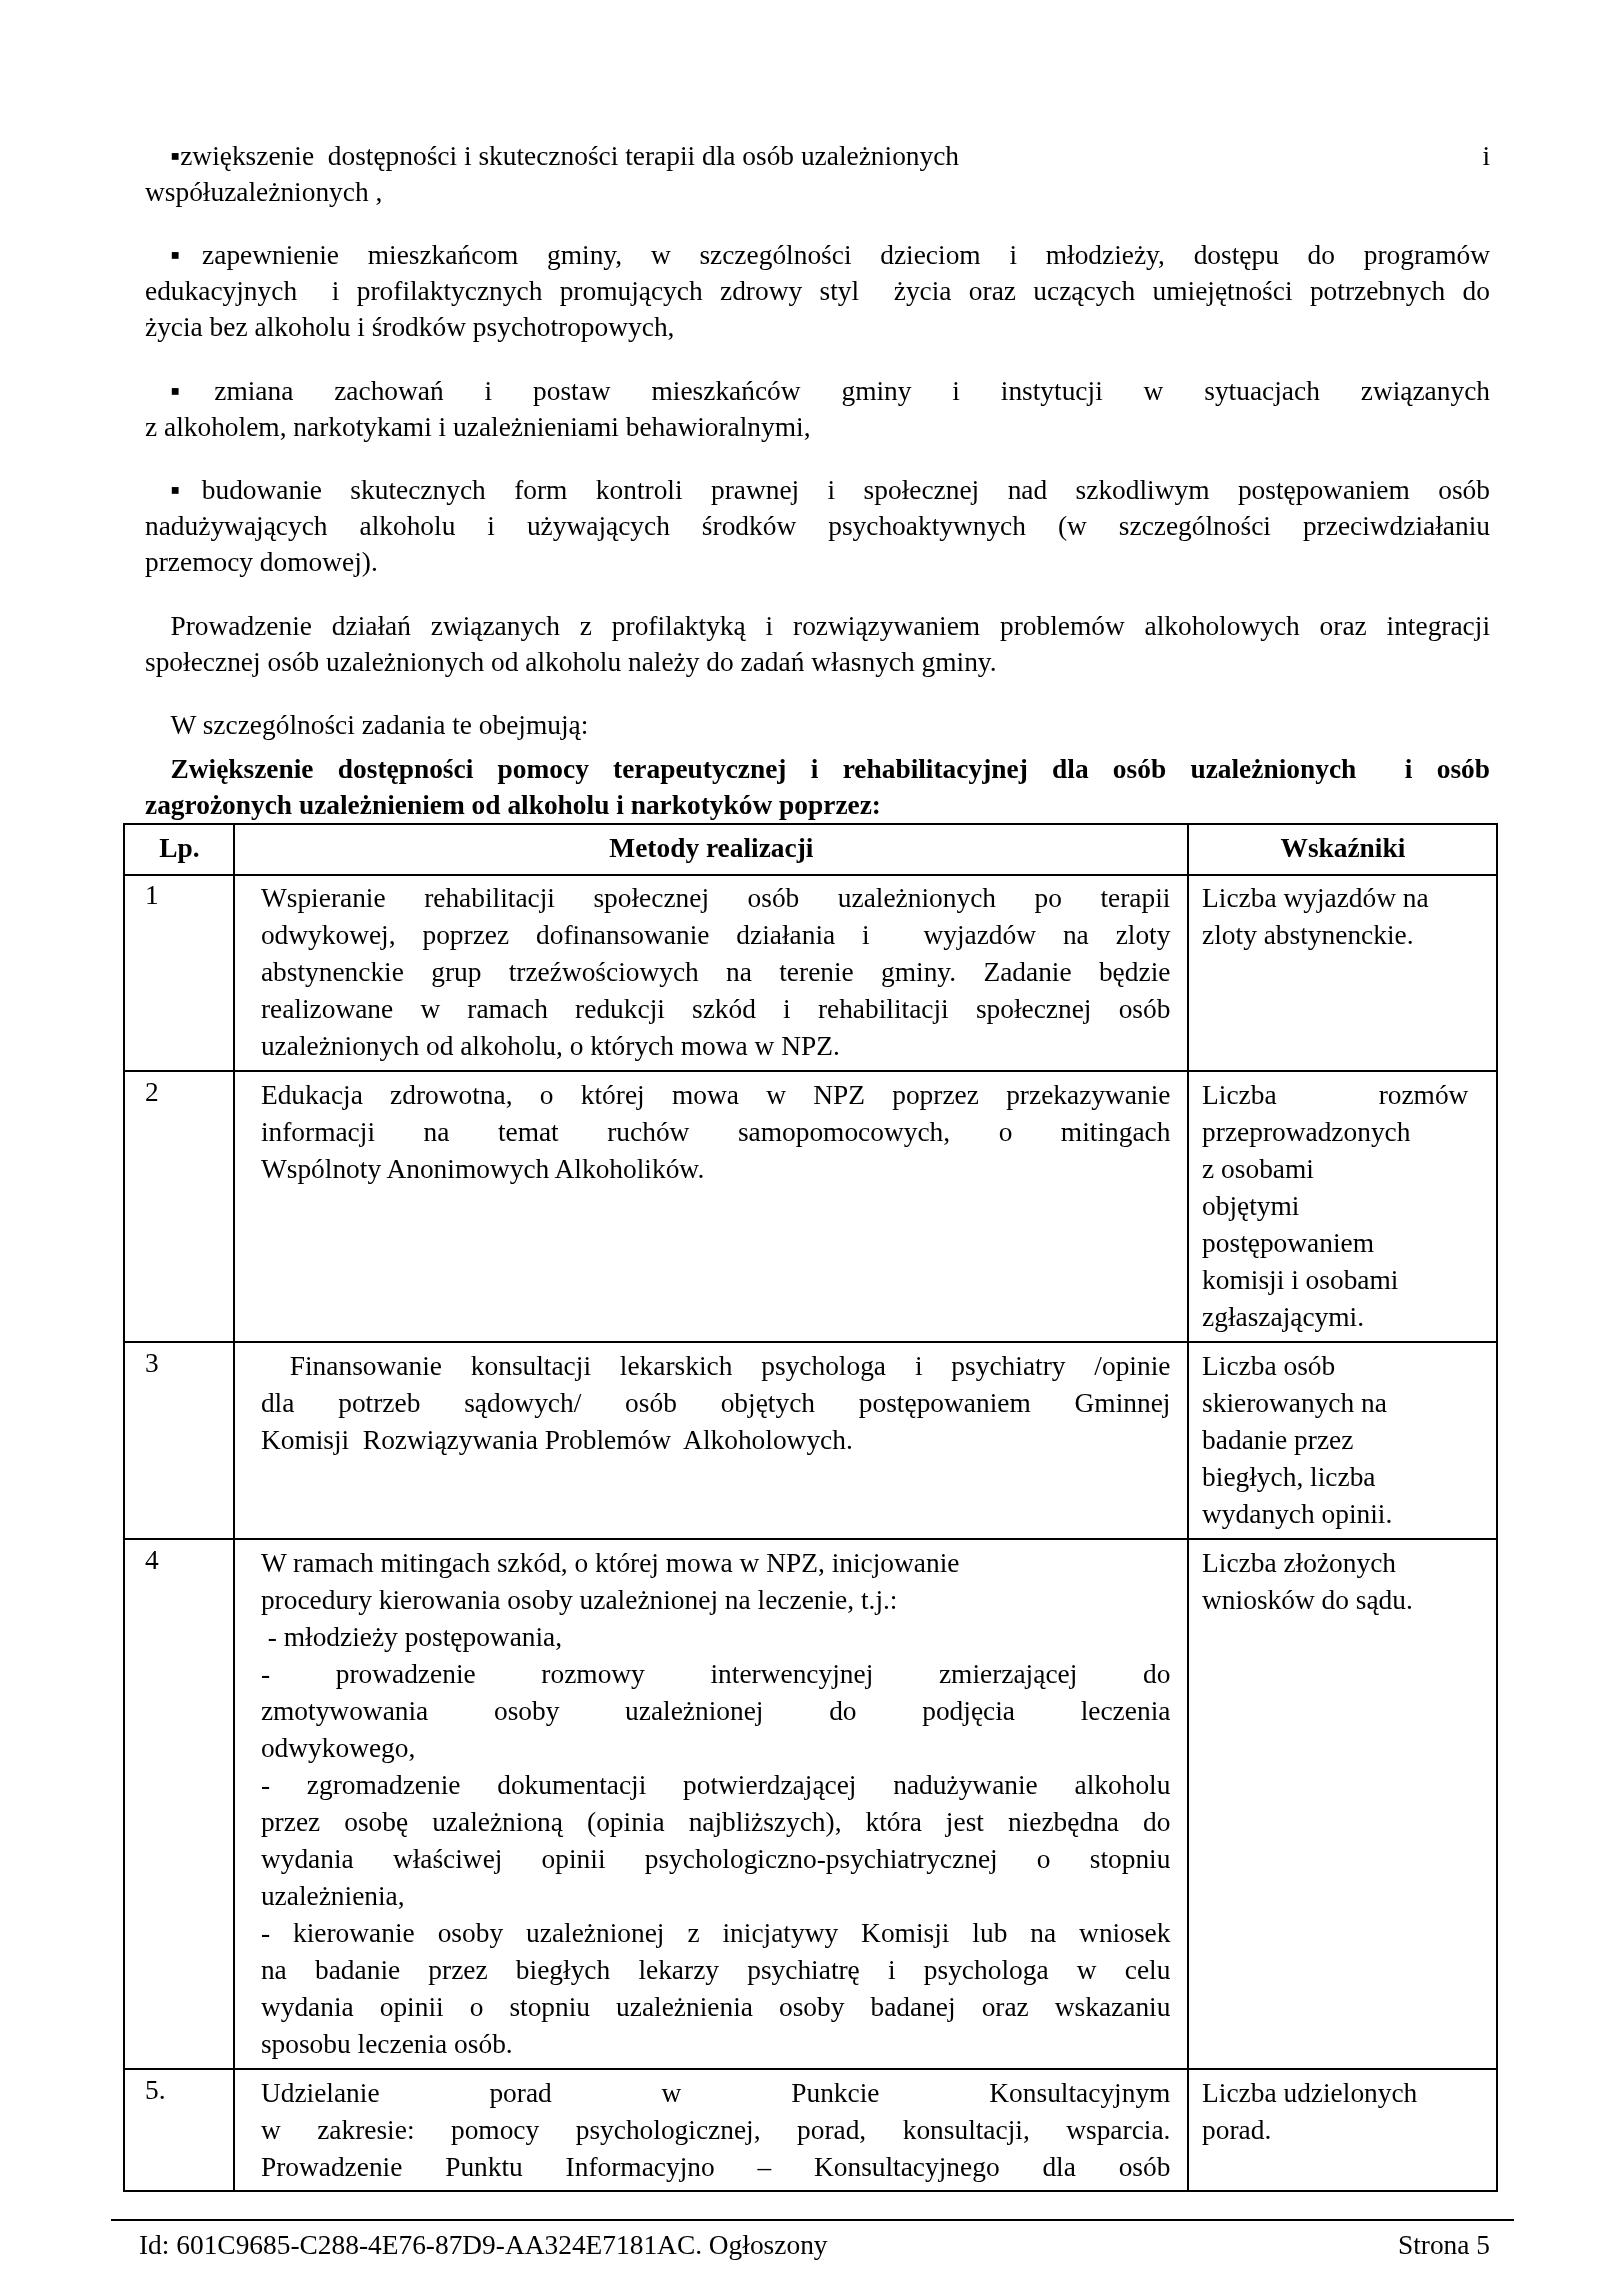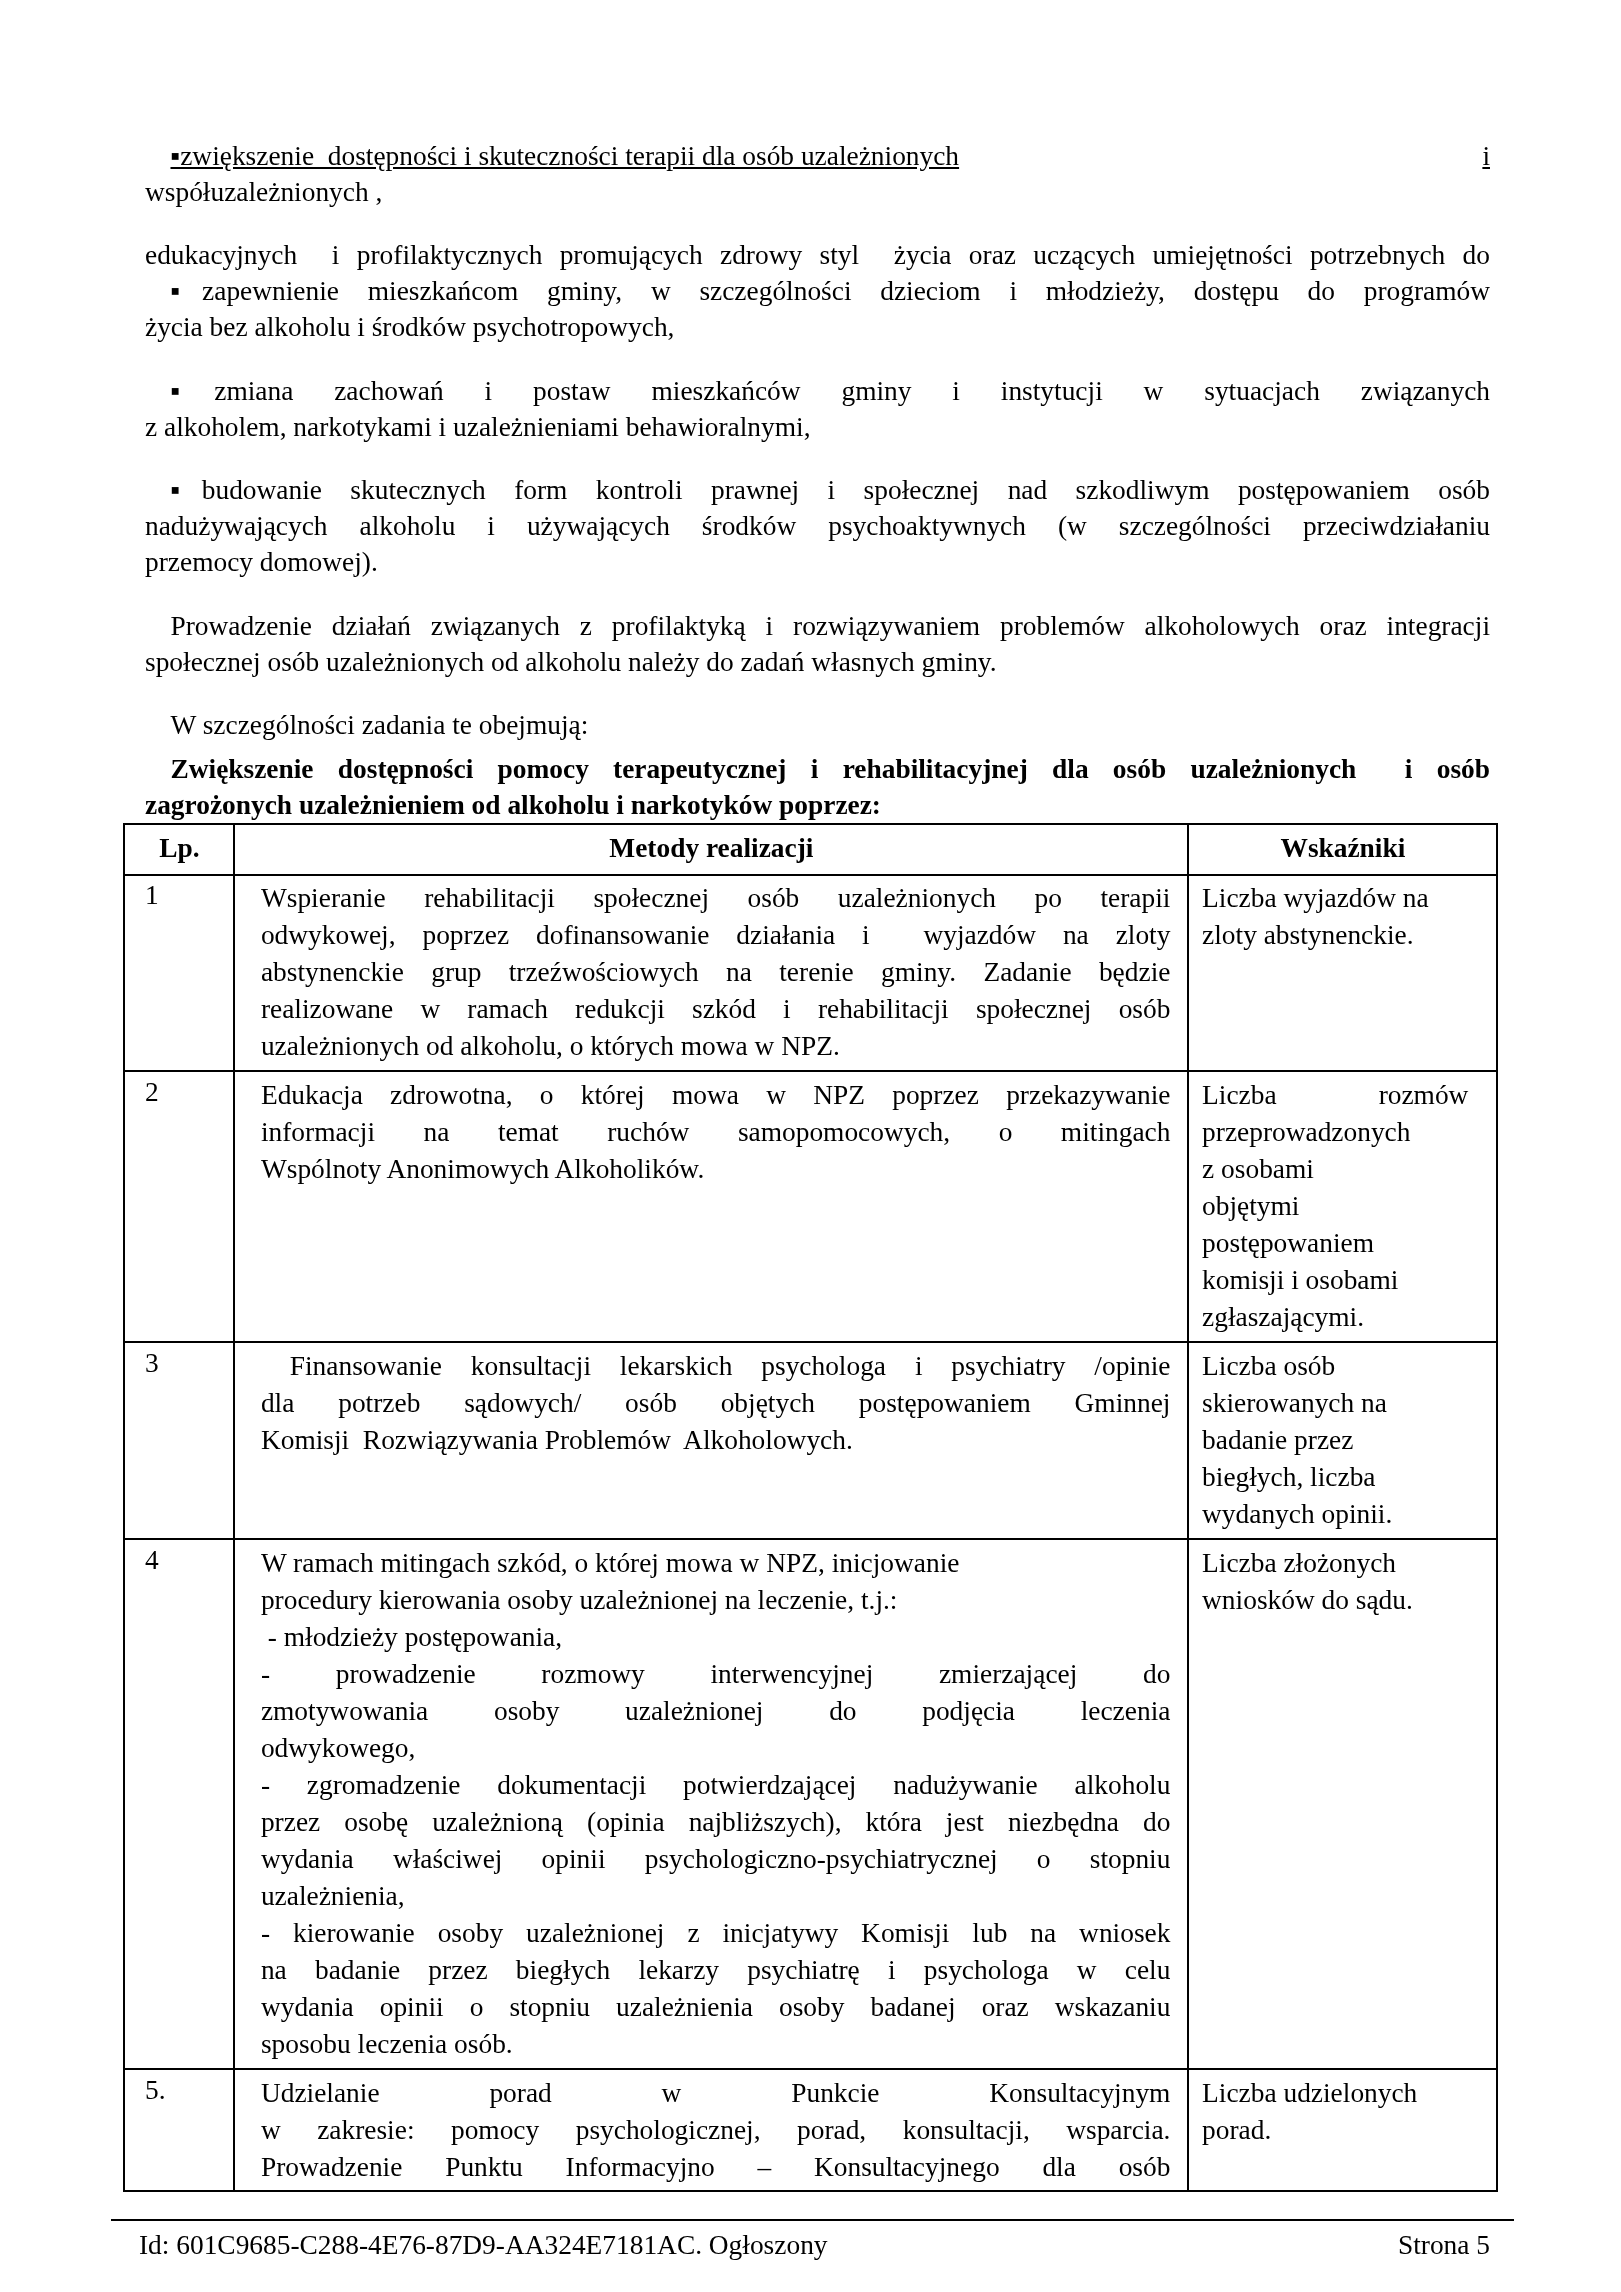--- a/index.html
+++ b/index.html
@@ -13,21 +13,21 @@
     overflow:hidden;
     margin:0 auto;
   }
   .content{position:absolute;left:145px;top:138px;width:1345px;}
   .para{margin:0 0 27.4px 0;line-height:36px;}
   .para.tight{margin-bottom:7.8px;}
   .para.bold{font-weight:bold;margin-bottom:0;}
   .ln{white-space:pre-wrap;min-height:36px;}
   .ln.j{text-align:justify;text-align-last:justify;}
   .ln.ind{padding-left:25.5px;}
-  .ln.split{display:flex;justify-content:space-between;text-decoration:underline;}
+  .ln.split{display:flex;justify-content:space-between;}
   .tbl{
     border-collapse:collapse;
     table-layout:fixed;
     width:1372px;
     margin-left:-21.6px;
     margin-top:0;
     border:2.9px solid #000;
   }
   .tbl th,.tbl td{
     border:2px solid #000;
@@ -57,22 +57,22 @@
 <body>
 
 <div class="page">
   <div class="content">
     <div id="paragraphs">
         <div class="para">
           <div class="ln ind split"><span>▪zwiększenie  dostępności i skuteczności terapii dla osób uzależnionych</span><span>i</span></div>
           <div class="ln">współuzależnionych ,</div>
         </div>
         <div class="para">
+          <div class="ln j ind">▪zapewnienie mieszkańcom gminy, w&nbsp;szczególności dzieciom i&nbsp;młodzieży, dostępu do programów</div>
           <div class="ln j">edukacyjnych  i&nbsp;profilaktycznych promujących zdrowy styl  życia oraz uczących umiejętności potrzebnych do</div>
-          <div class="ln j ind">▪zapewnienie mieszkańcom gminy, w&nbsp;szczególności dzieciom i&nbsp;młodzieży, dostępu do programów</div>
           <div class="ln">życia bez alkoholu i środków psychotropowych,</div>
         </div>
         <div class="para">
           <div class="ln j ind">▪zmiana zachowań i&nbsp;postaw mieszkańców gminy i&nbsp;instytucji w&nbsp;sytuacjach związanych</div>
           <div class="ln">z alkoholem, narkotykami i uzależnieniami behawioralnymi,</div>
         </div>
         <div class="para">
           <div class="ln j ind">▪budowanie skutecznych form kontroli prawnej i&nbsp;społecznej nad szkodliwym postępowaniem osób</div>
           <div class="ln j">nadużywających alkoholu i&nbsp;używających środków psychoaktywnych (w szczególności przeciwdziałaniu</div>
           <div class="ln">przemocy domowej).</div>

